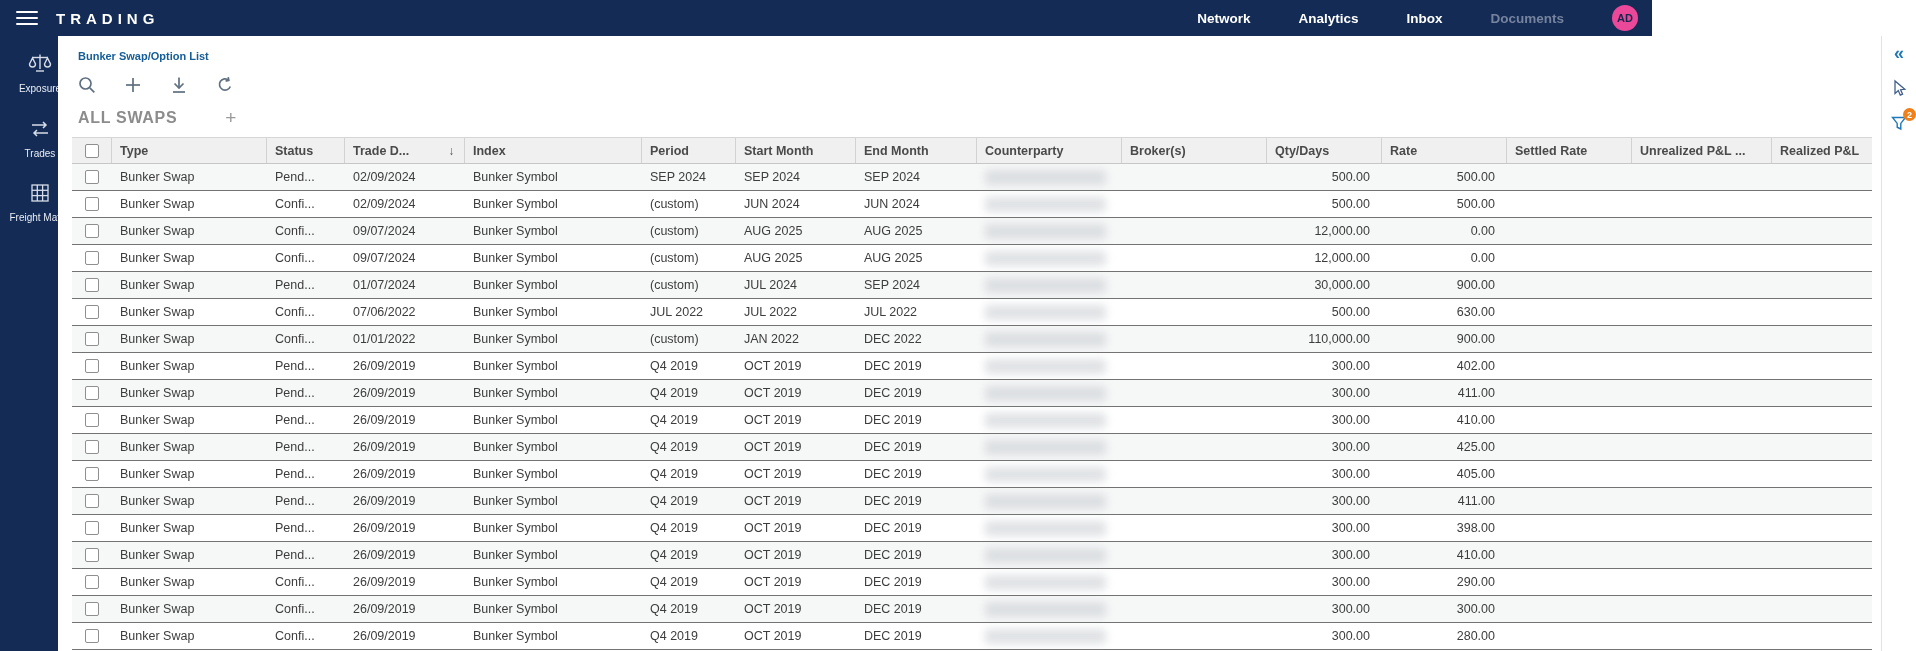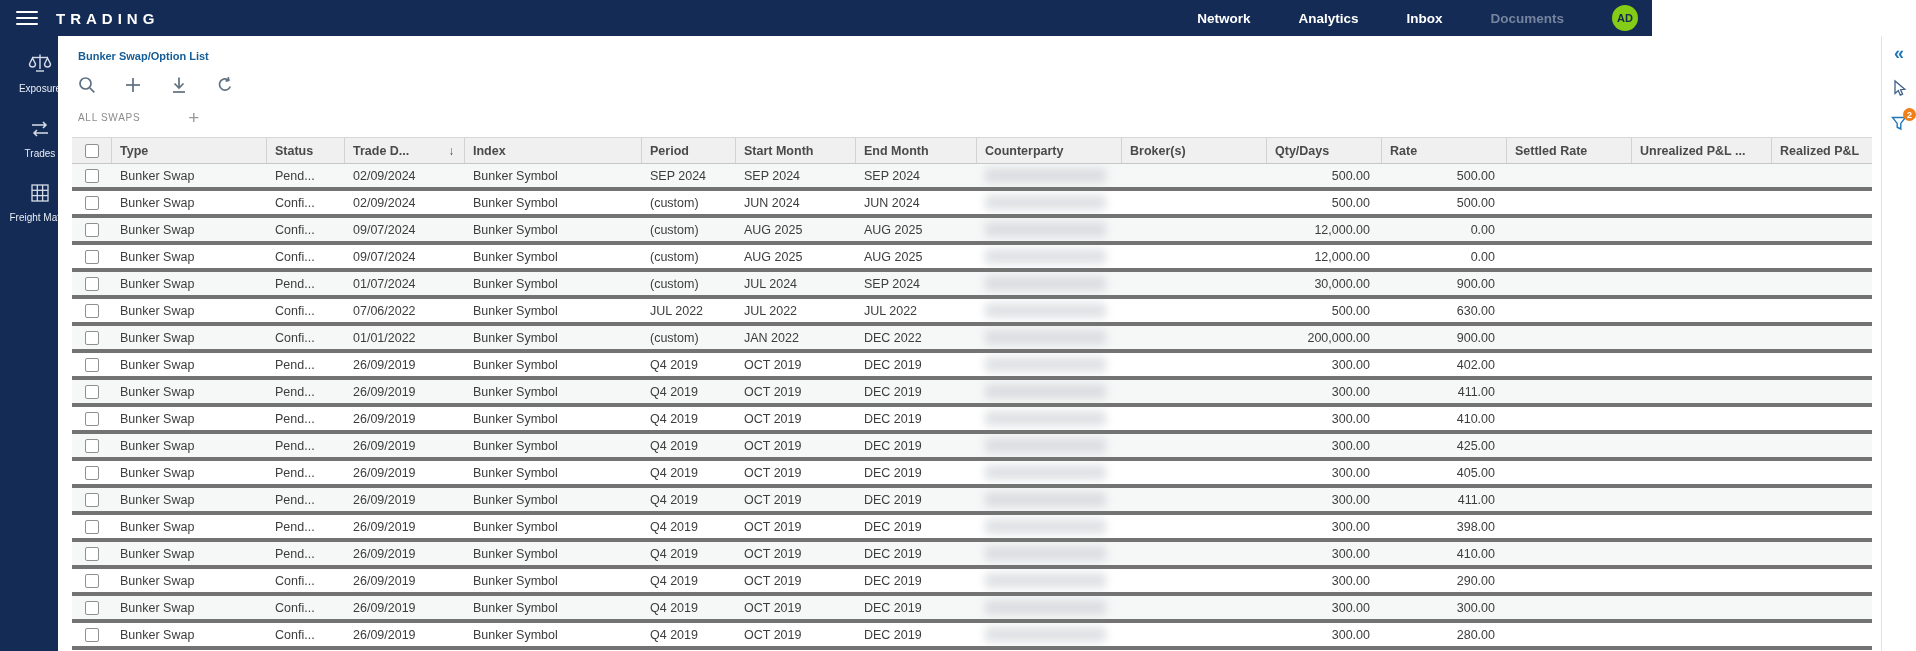--- a/index.html
+++ b/index.html
@@ -8,21 +8,21 @@
 
   
   .topbar { position:absolute; top:0; left:0; width:1652px; height:36px; background:#132b55;
             display:flex; align-items:center; color:#fff; z-index:10; }
   .hamburger { width:22px; margin-left:16px; cursor:pointer; }
   .hamburger span { display:block; height:2.5px; background:#fff; margin:3.5px 0; border-radius:1px; }
   .brand { margin-left:18px; font-size:15px; font-weight:bold; letter-spacing:5px; }
   .topnav { margin-left:auto; display:flex; align-items:center; gap:48px; padding-right:14px;text-align:center; }
   .nav-item { font-size:13.5px; font-weight:bold; color:#fff; cursor:pointer; white-space:nowrap; }
   .nav-item.disabled { color:#76839e; }
-  .avatar { width:26px; height:26px; border-radius:50%; background:#84cc16; color:#13284f;
+  .avatar { width:26px; height:26px; border-radius:50%; background:#ec4899; color:#13284f;
             font-size:11px; font-weight:bold; display:flex; align-items:center; justify-content:center; }
 
   
   .sidebar { position:absolute; top:36px; left:0; width:80px; bottom:0; background:#132b55;
              display:flex; flex-direction:column; align-items:center; padding-top:16px; gap:24px; }
   .side-item { display:flex; flex-direction:column; align-items:center; gap:5px; color:#e8edf5;
                cursor:pointer; width:100%; }
   .side-item .lbl { font-size:10px; text-align:center; line-height:1.15; padding:0 2px; }
 
   
@@ -34,33 +34,33 @@
   .badge { position:absolute; top:-6px; right:-8px; min-width:13px; height:13px; border-radius:7px;
            background:#f08019; color:#fff; font-size:9px; font-weight:bold;
            display:flex; align-items:center; justify-content:center; padding:0 2px; }
 
   
   .main { position:absolute; top:36px; left:58px; right:36px; bottom:0; background:#fff; overflow:hidden; }
   .page-title { margin:14px 0 0 20px; font-size:11px; font-weight:bold; color:#155d97; }
   .toolbar { display:flex; align-items:center; gap:24px; margin:12px 0 0 18px; }
   .tool-btn { width:22px; height:22px; display:flex; align-items:center; justify-content:center; cursor:pointer; }
   .tabs { display:flex; align-items:center; margin:12px 0 0 20px; gap:48px; }
-  .tab { font-size:10px; font-weight:normal; letter-spacing:0.7px; color:#8c8c8c; cursor:pointer; }
+  .tab { font-size:16px; font-weight:bold; letter-spacing:0.7px; color:#8c8c8c; cursor:pointer; }
   .add-tab { color:#9a9a9a; font-size:19px; line-height:1; cursor:pointer; font-weight:normal; }
 
   
   .grid { margin:10px 0 0 14px; font-size:12.5px; color:#3d3d3d; width:1800px; }
   .tr { display:flex; height:27px; align-items:center; }
   .thead { background:#f0f0f0; border-top:1px solid #d6d6d6; border-bottom:1px solid #c7c7c7;
            color:#4a4a4a; }
   .th { font-weight:bold; font-size:12.5px; padding-left:8px; display:flex; align-items:center;
         height:100%; border-right:1px solid #d2d2d2; cursor:pointer; overflow:hidden; white-space:nowrap; }
   .th:last-child { border-right:none; }
   .td { padding-left:8px; height:100%; display:flex; align-items:center; overflow:hidden; white-space:nowrap; }
-  .tbody .tr { border-bottom:4px solid #737373; cursor:default; }
+  .tbody .tr { border-bottom:1px solid #737373; cursor:default; }
   .tbody .tr:nth-child(odd) { background:#f6f7f7; }
   .tbody .tr:nth-child(even) { background:#ffffff; }
   .num { justify-content:flex-end; padding-right:12px; }
   .sort-arrow { margin-left:7px; font-size:12px; color:#555; font-weight:normal; }
 
   
   .col-check { width:40px; justify-content:center; padding-left:0; flex:none; }
   .col-type { width:155px; flex:none; }
   .col-status { width:78px; flex:none; }
   .col-tradedate { width:120px; flex:none;gap:32px; }
@@ -353,21 +353,21 @@
     <div class="td col-status">Confi...</div>
     <div class="td col-tradedate">01/01/2022</div>
     <div class="td col-index">Bunker Symbol</div>
     <div class="td col-period">(custom)</div>
     <div class="td col-start">JAN 2022</div>
     <div class="td col-end">DEC 2022</div>
     <div class="td col-counterparty">
       <span class="blur-blob"></span>
     </div>
     <div class="td col-brokers"></div>
-    <div class="td col-qty num">200,000.00</div>
+    <div class="td col-qty num">110,000.00</div>
     <div class="td col-rate num">900.00</div>
     <div class="td col-settled num"></div>
     <div class="td col-unreal num"></div>
     <div class="td col-real num"></div>
   </div>
 
   <div class="tr">
     <div class="td col-check">
       <span class="checkbox"></span>
     </div>

